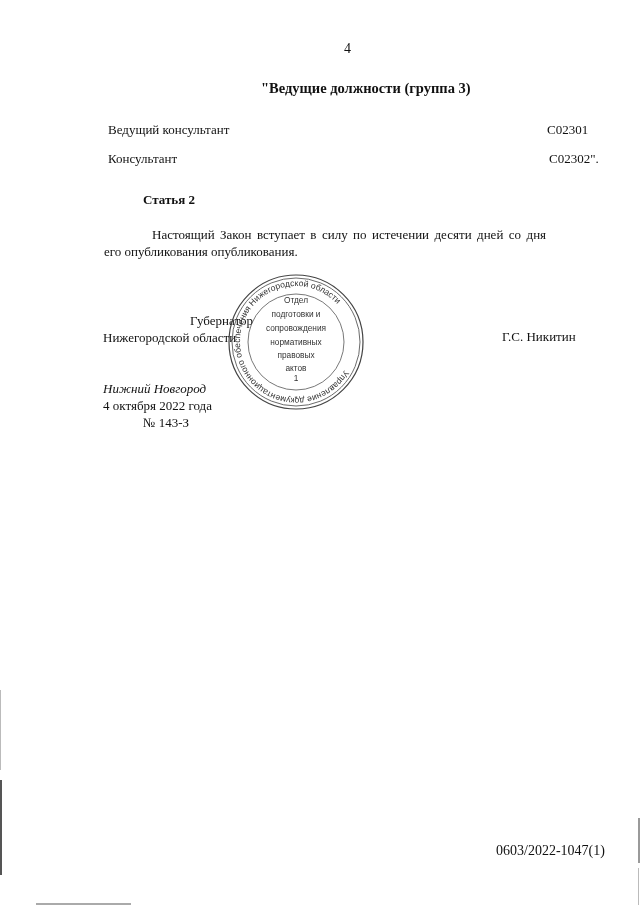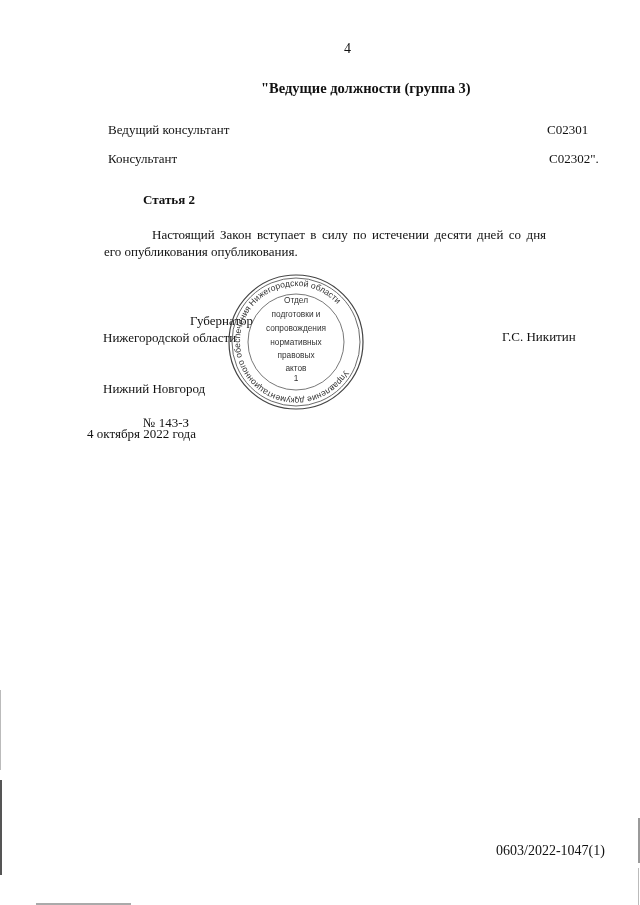--- a/index.html
+++ b/index.html
@@ -14,22 +14,22 @@
   .heading { left: 261px; top: 80px; font-size: 14.5px; }
   .row-label { left: 108px; }
   .row1 { top: 121px; }
   .row2 { top: 150px; }
   .article { left: 143px; top: 191px; }
   .para1 { left: 152px; top: 226px; }
   .para2 { left: 104px; top: 243px; }
   .gov1 { left: 146px; top: 312px; margin-left: 44px; }
   .gov2 { left: 103px; top: 329px; }
   .gov-name { left: 502px; top: 328px; }
-  .city { left: 103px; top: 380px; }
-  .date { left: 87px; top: 397px; margin-top: 28px; }
+  .city { left: 103px; top: 380px; font-style: italic; }
+  .date { left: 103px; top: 397px; }
   .num { left: 103px; top: 414px; margin-left: 40px; }
   .docid { left: 496px; top: 843px; font-size: 14px; }
   .stamp { position: absolute; left: 226px; top: 272px; width: 140px; height: 140px; }
   .stamp text { font-family: "Liberation Sans", "DejaVu Sans", sans-serif; fill: #333; }
   .edge { position: absolute; background: #9a9a9a; }
 </style>
 </head>
 <body>
 
 <div>

